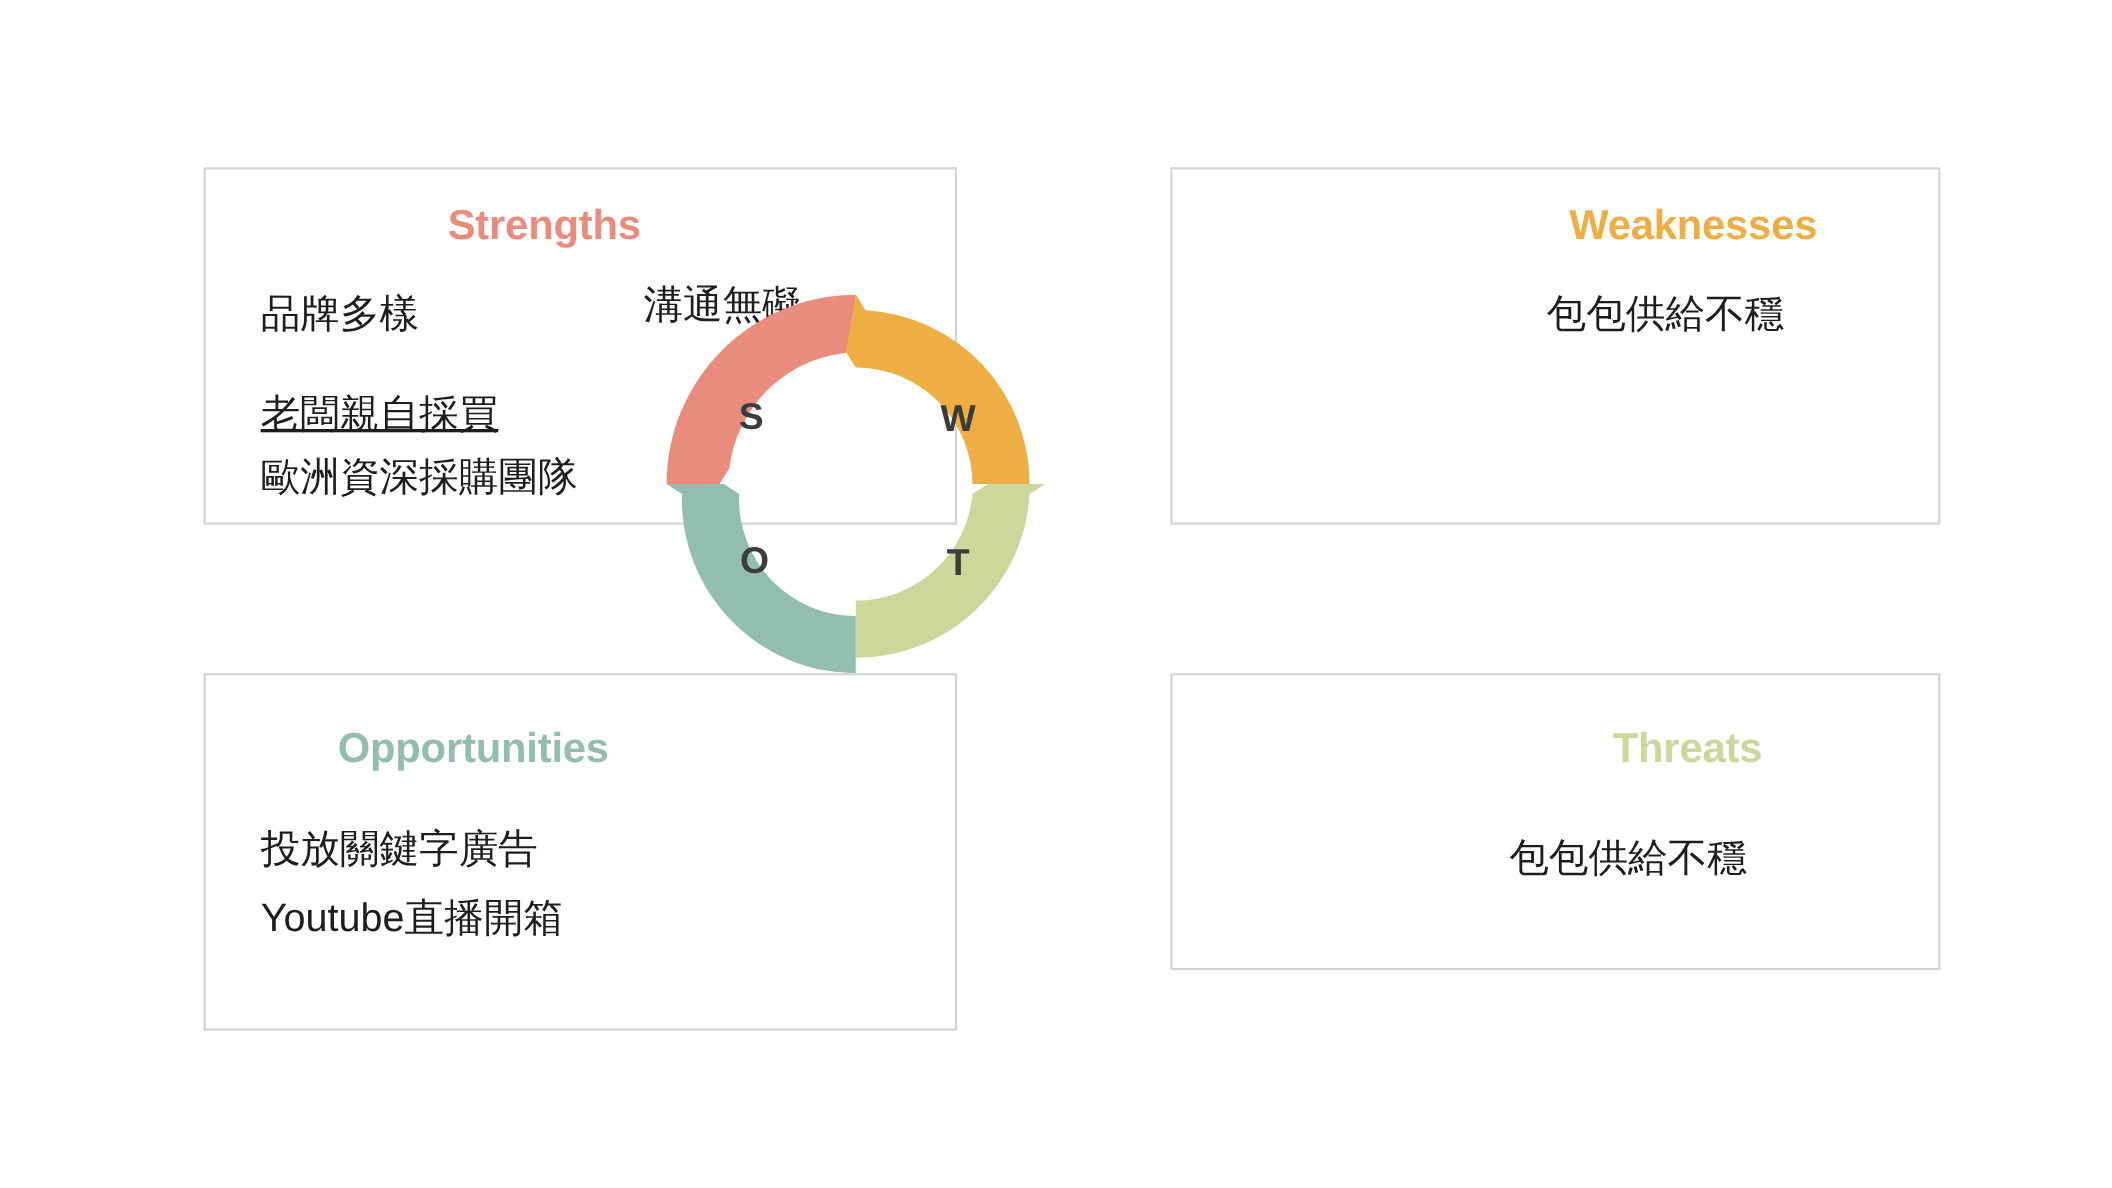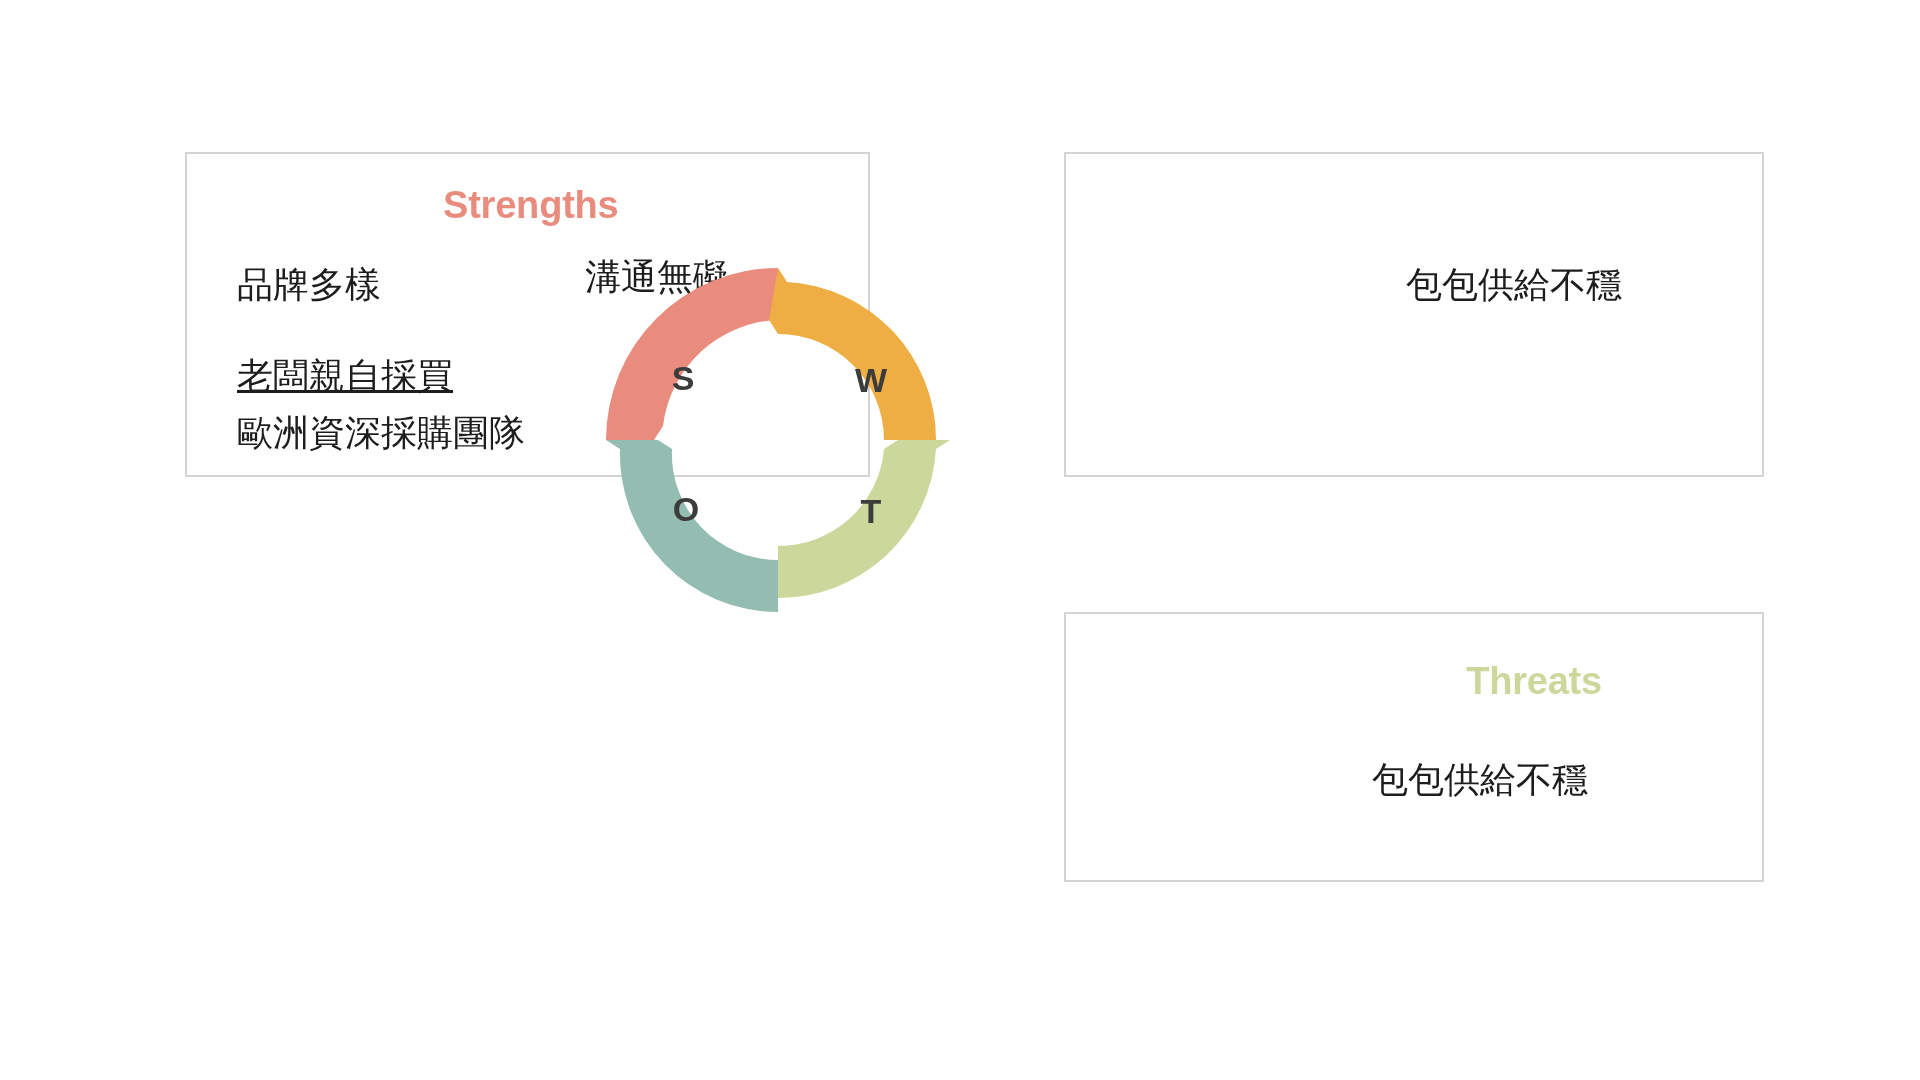--- a/index.html
+++ b/index.html
@@ -129,36 +129,44 @@
     text-anchor: middle;
     dominant-baseline: middle;
   }
 </style>
 </head>
 <body style="background: rgb(255, 255, 255);">
 
 <div id="stage">
 
   <div class="quad" id="quad-strengths" style="border-color: rgb(212, 212, 212);">
-    <div class="quad-title" style="color: rgb(233, 140, 126); margin-left: 36px;">Strengths</div>
+    <div class="quad-title" style="color: rgb(233, 140, 126);">Strengths</div>
 
     <div class="quad-body srow r1">品牌多樣</div>
 
     <div class="quad-body scol2">溝通無礙</div>
 
     <div class="quad-body srow r2">老闆親自採買</div>
 
     <div class="quad-body srow r3">歐洲資深採購團隊</div>
   </div>
 
   <div class="quad" id="quad-weaknesses" style="border-color: rgb(212, 212, 212);">
+    <div class="quad-title" style="color: rgb(239, 174, 67);">Weaknesses</div>
 
     <div class="quad-body wrow">包包供給不穩</div>
   </div>
 
+  <div class="quad" id="quad-opportunities" style="border-color: rgb(212, 212, 212);">
+    <div class="quad-title" style="color: rgb(147, 189, 176);">Opportunities</div>
+
+    <div class="quad-body orow r1">投放關鍵字廣告</div>
+
+    <div class="quad-body orow r2">Youtube直播開箱</div>
+  </div>
 
   <div class="quad" id="quad-threats" style="border-color: rgb(212, 212, 212);">
     <div class="quad-title" style="color: rgb(203, 215, 155);">Threats</div>
 
     <div class="quad-body trow">包包供給不穩</div>
   </div>
 
   <div id="donut-wrap">
     <svg id="donut-svg" viewBox="0 0 380 380" xmlns="http://www.w3.org/2000/svg">
 

